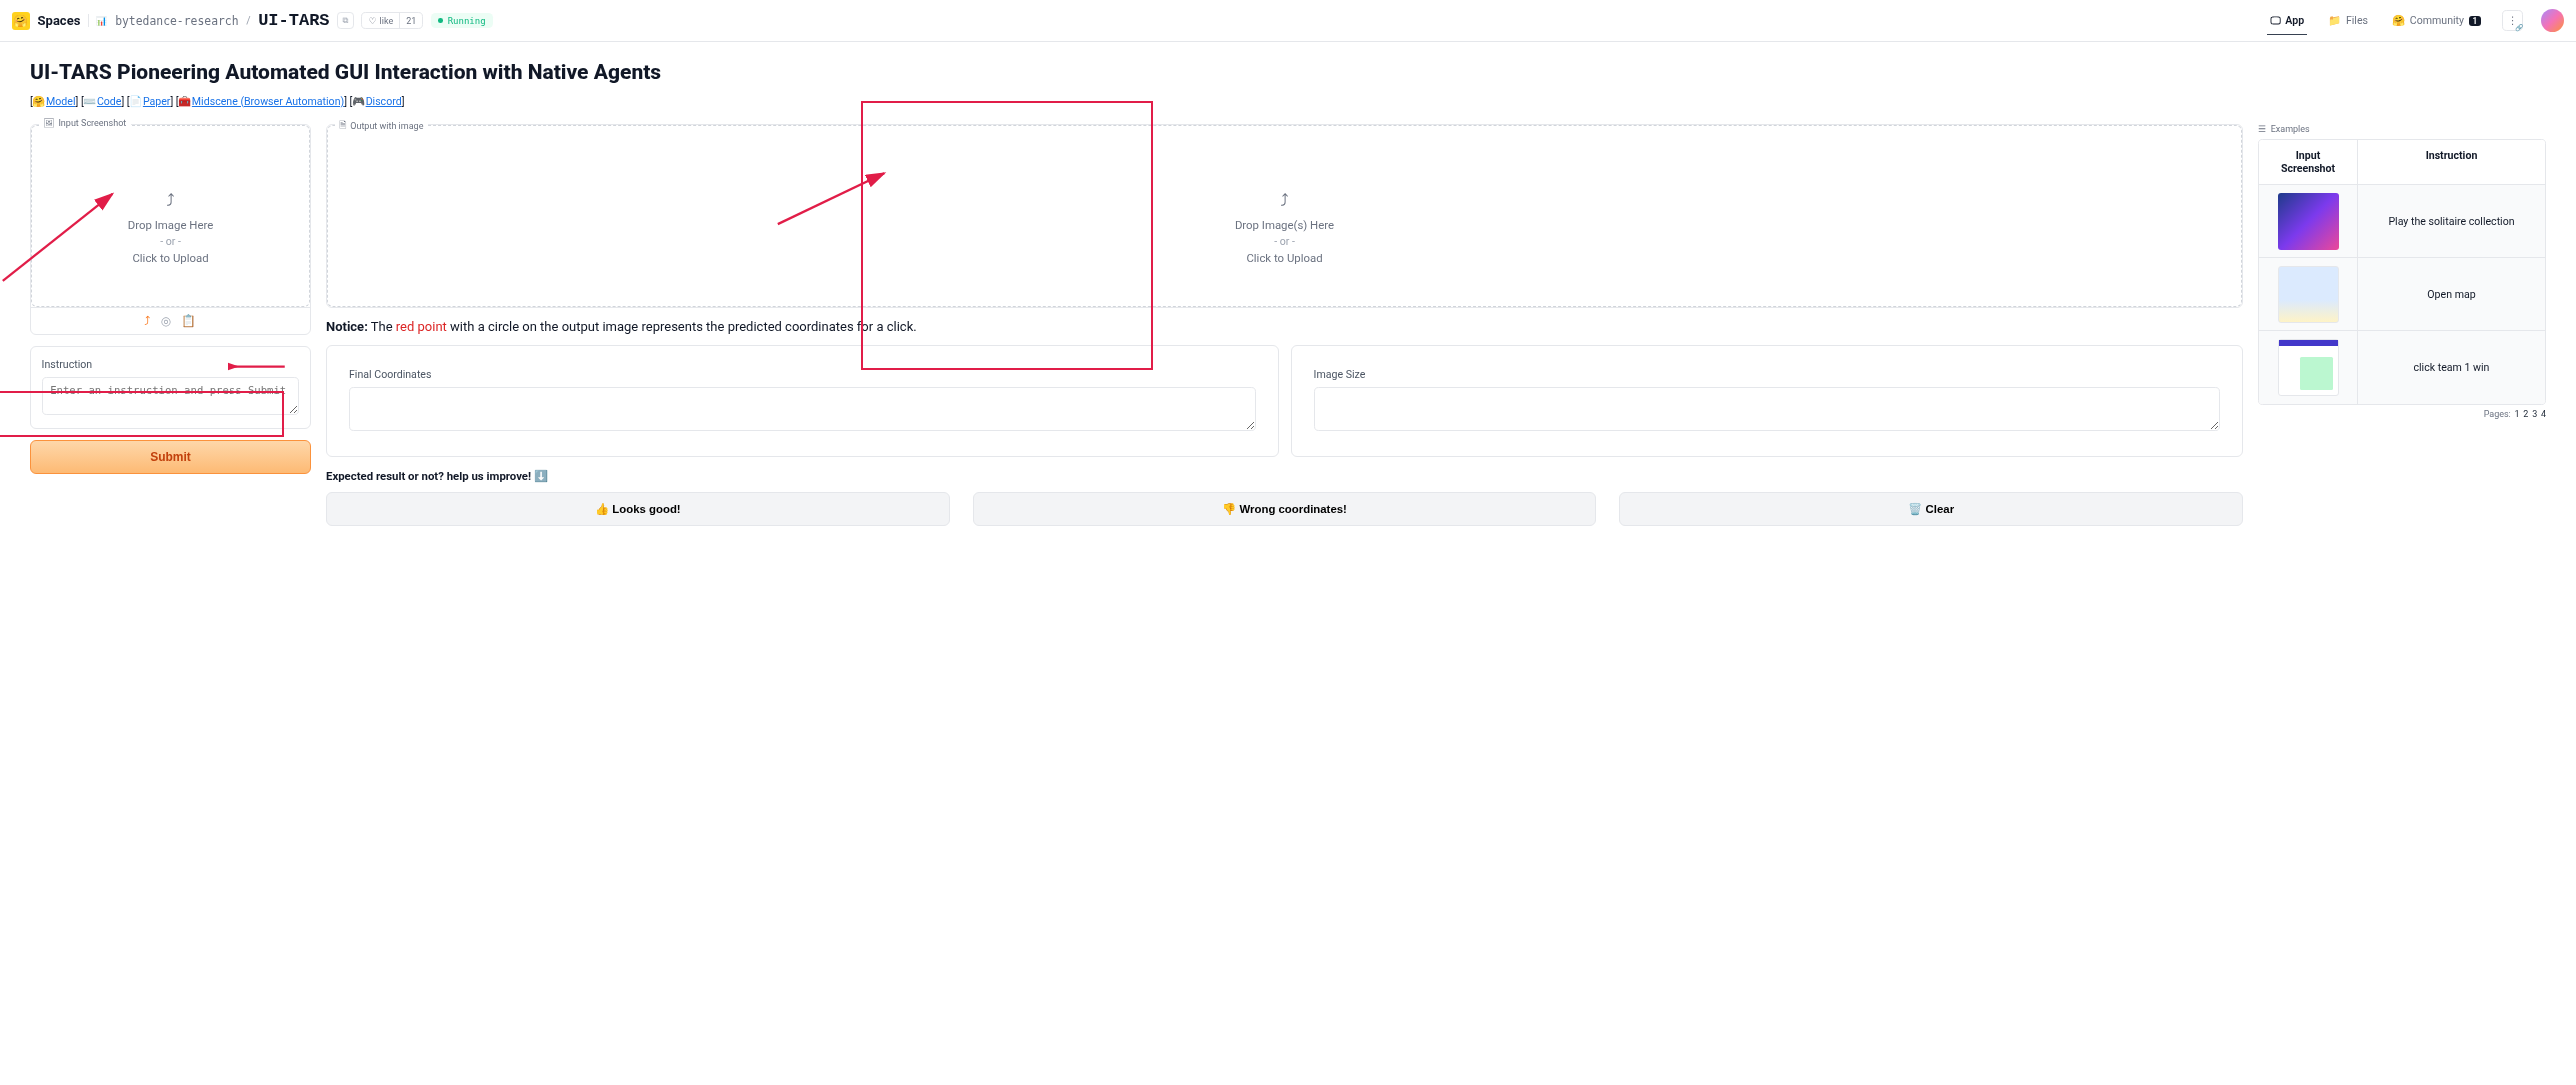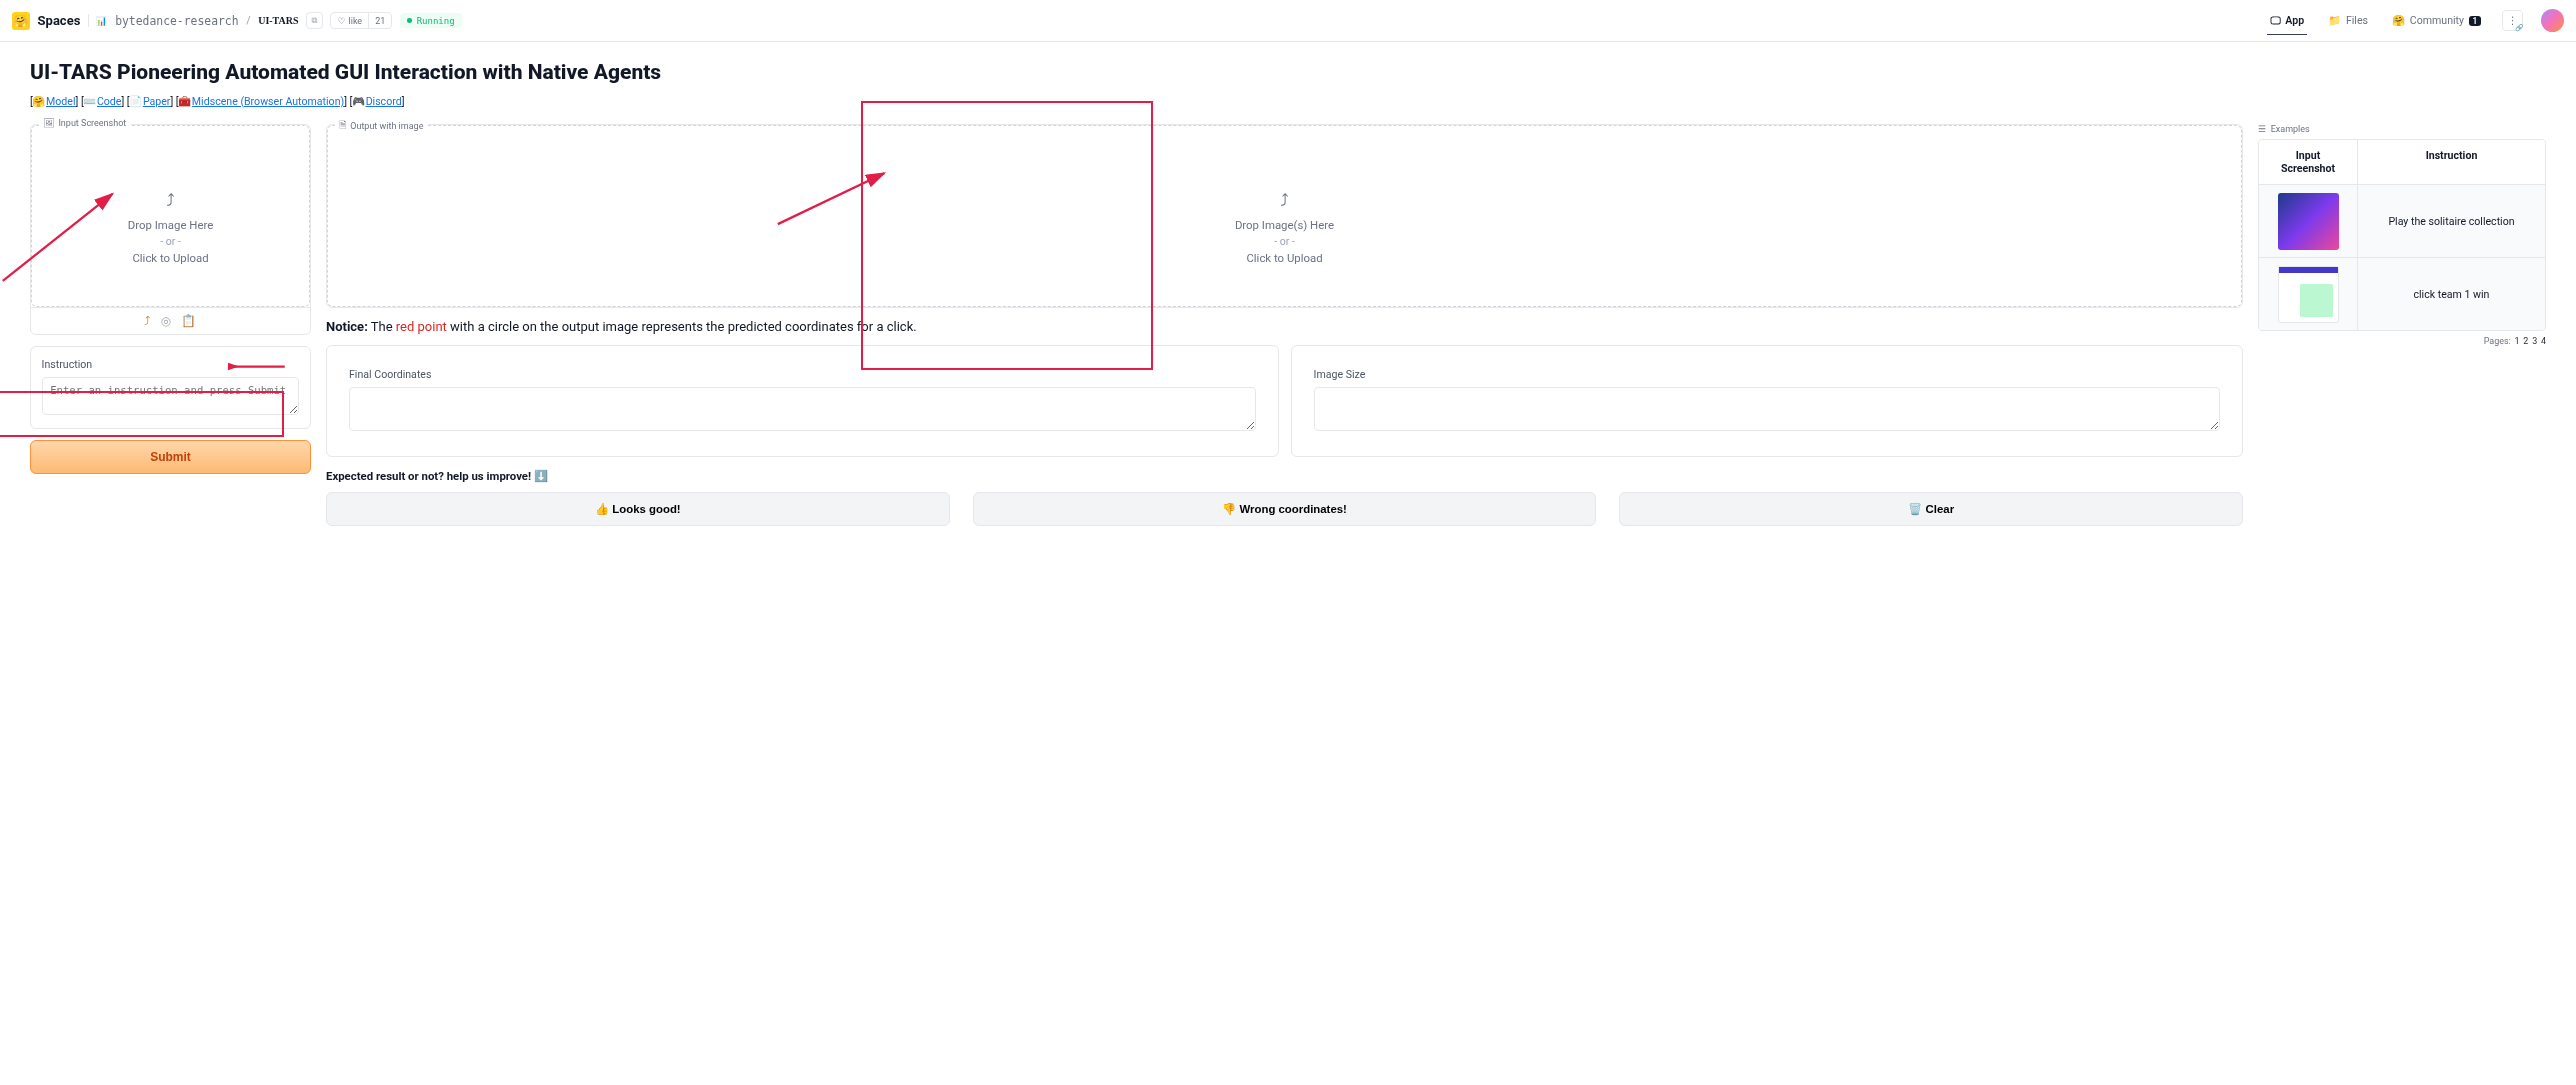--- a/index.html
+++ b/index.html
@@ -6,21 +6,21 @@
 body { font-family: -apple-system, BlinkMacSystemFont, "Segoe UI", Roboto, sans-serif; background: #fff; color: #111827; font-size: 10.6px; }
 a { color: #1a73e8; text-decoration: underline; }
 
 .topbar { display: flex; align-items: center; padding: 6px 12px; border-bottom: 0.8px solid #e5e7eb; gap: 7.6px; }
 .hf-logo { width: 18px; height: 18px; background: #ffd21e; border-radius: 3px; display: flex; align-items: center; justify-content: center; font-size: 12px; }
 .spaces-label { font-weight: 700; font-size: 13px; }
 .divider { width: 0.8px; height: 13.7px; background: #e5e7eb; }
 .chart-icon { font-size: 9px; }
 .org-name { color: #6b7280; font-family: ui-monospace, SFMono-Regular, Menlo, monospace; font-size: 11.4px; }
 .slash { color: #9ca3af; }
-.space-name { font-weight: 700; font-family: Liberation Serif, serif; font-size: 10px; }
+.space-name { font-weight: 700; font-family: Liberation Mono, monospace; font-size: 17px; }
 .copy-btn { border: 0.8px solid #e5e7eb; background: #fff; border-radius: 3.8px; width: 16.7px; height: 16.7px; display: flex; align-items: center; justify-content: center; cursor: pointer; color: #9ca3af; font-size: 8.3px; }
 .like-pill { display: flex; align-items: center; border: 0.8px solid #e5e7eb; border-radius: 4.6px; overflow: hidden; }
 .like-pill .heart { padding: 2.3px 6px; color: #6b7280; font-size: 9px; display: flex; gap: 3px; align-items: center; }
 .like-pill .count { padding: 2.3px 6px; border-left: 0.8px solid #e5e7eb; color: #6b7280; font-size: 9px; }
 .status-pill { background: #ecfdf5; color: #10b981; padding: 2.3px 7.6px; border-radius: 4.6px; font-size: 9px; font-family: ui-monospace, monospace; display: flex; align-items: center; gap: 4.6px; }
 .status-dot { width: 4.6px; height: 4.6px; background: #10b981; border-radius: 50%; }
 .flex-spacer { flex: 1; }
 .nav-tabs { display: flex; gap: 18px; align-items: center; }
 .nav-tab { display: flex; gap: 4.6px; align-items: center; color: #6b7280; padding: 7.6px 3px; cursor: pointer; }
 .nav-tab.active { color: #111827; font-weight: 600; border-bottom: 1.5px solid #374151; }
@@ -209,20 +209,26 @@
       <div class="ex-table">
         <div class="ex-hrow">
           <div class="ex-hcell">Input Screenshot</div>
           <div class="ex-hcell">Instruction</div>
         </div>
         <div class="ex-row">
           <div class="ex-thumb">
               <div class="thumb-box thumb-1"></div>
             </div>
           <div class="ex-instr">Play the solitaire collection</div>
+        </div>
+        <div class="ex-row">
+          <div class="ex-thumb">
+              <div class="thumb-box thumb-2"></div>
+            </div>
+          <div class="ex-instr">Open map</div>
         </div>
         <div class="ex-row">
           <div class="ex-thumb">
               <div class="thumb-box thumb-3"></div>
             </div>
           <div class="ex-instr">click team 1 win</div>
         </div>
       </div>
       <div class="pages">
         <span>Pages:</span>

